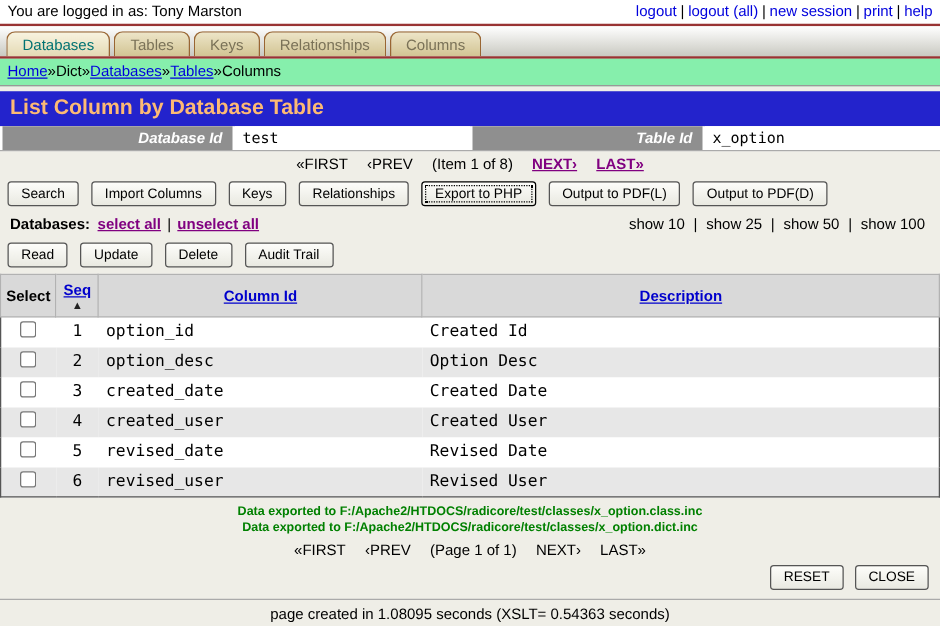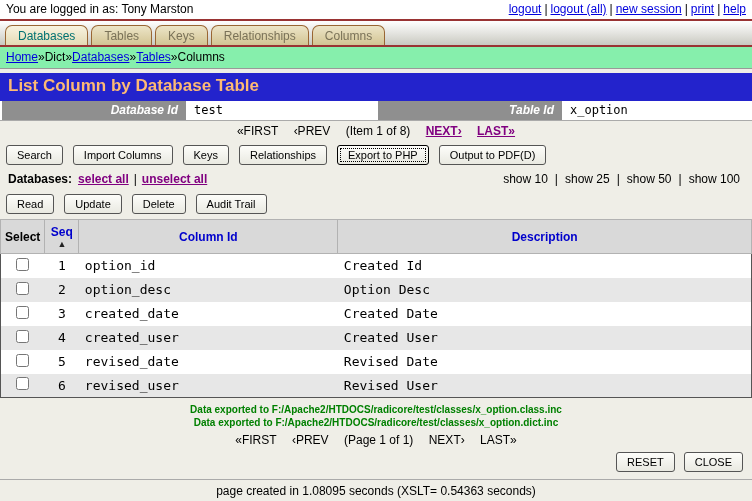--- a/index.html
+++ b/index.html
@@ -9,21 +9,21 @@
     background:#EFEEE7; color:#000;
     font-family:"Liberation Sans", sans-serif; font-size:12px;
   }
   a { cursor:pointer; }
 
   
   .topbar {
     background:#FFF; display:flex; justify-content:space-between; align-items:center;
     padding:2px 6px 3px; border-bottom:2px solid #993333;
   }
-  .top-links a { color:#0000DD; text-decoration:underline; }
+  .top-links a { color:#0000DD; }
   .top-links .sep { color:#000; margin:0 3px; }
 
   
   .tabstrip {
     display:flex; align-items:flex-end; gap:3px; height:26px;
     padding:3px 0 0 5px;
     background:linear-gradient(#FFFFFF, #C9C9C1);
     border-bottom:2px solid #993333;
   }
   .tab {
@@ -73,21 +73,21 @@
   .selections .sep { margin:0 3px; }
   .sel-right .show-link { margin:16px 4px; cursor:pointer; }
 
   
   table.grid { width:100%; border-collapse:collapse; background:#FFF; border:1px solid #555; }
   .col-select { width:44px; } .col-seq { width:34px; } .col-colid { width:259px; }
   table.grid th {
     background:#D9D9D9; border:1px solid #B2B2B2; height:34px;
     font-size:12px; font-weight:bold; text-align:center; vertical-align:middle; padding:2px 4px;margin-left:43px;
   }
-  th a.hlink { color:#0000CC; font-weight:bold; }
+  th a.hlink { color:#0000CC; text-decoration:underline; font-weight:bold; }
   .sort-arrow { display:block; font-size:9px; line-height:8px; color:#222; margin-top:1px; }
   table.grid td {
     height:24px; padding:2px 6px; vertical-align:middle;
     font-family:"DejaVu Sans Mono", monospace; font-size:13px;
   }
   td.c { text-align:center; padding-left:2px; padding-right:2px; }
   tr.odd td { background:#FFFFFF; }
   tr.even td { background:#E7E7E7; }
   input[type="checkbox"] { width:13px; height:13px; margin:0; }
 
@@ -136,20 +136,21 @@
   <a class="pg plink">NEXT›</a>
   <a class="pg plink">LAST»</a>
 </div>
 
 <div class="toolbar">
   <button class="btn">Search</button>
   <button class="btn">Import Columns</button>
   <button class="btn">Keys</button>
   <button class="btn">Relationships</button>
   <button class="btn focused">Export to PHP</button>
+  <button class="btn">Output to PDF(L)</button>
   <button class="btn">Output to PDF(D)</button>
 </div>
 
 <div class="selections">
   <div class="sel-left">
     <span class="sel-label">Databases:</span><a class="mlink">select all</a><span class="sep">|</span><a class="mlink">unselect all</a>
   </div>
   <div class="sel-right">
     <span class="show-link">show 10</span><span class="sep">|</span><span class="show-link">show 25</span><span class="sep">|</span><span class="show-link">show 50</span><span class="sep">|</span><span class="show-link">show 100</span>
   </div>

